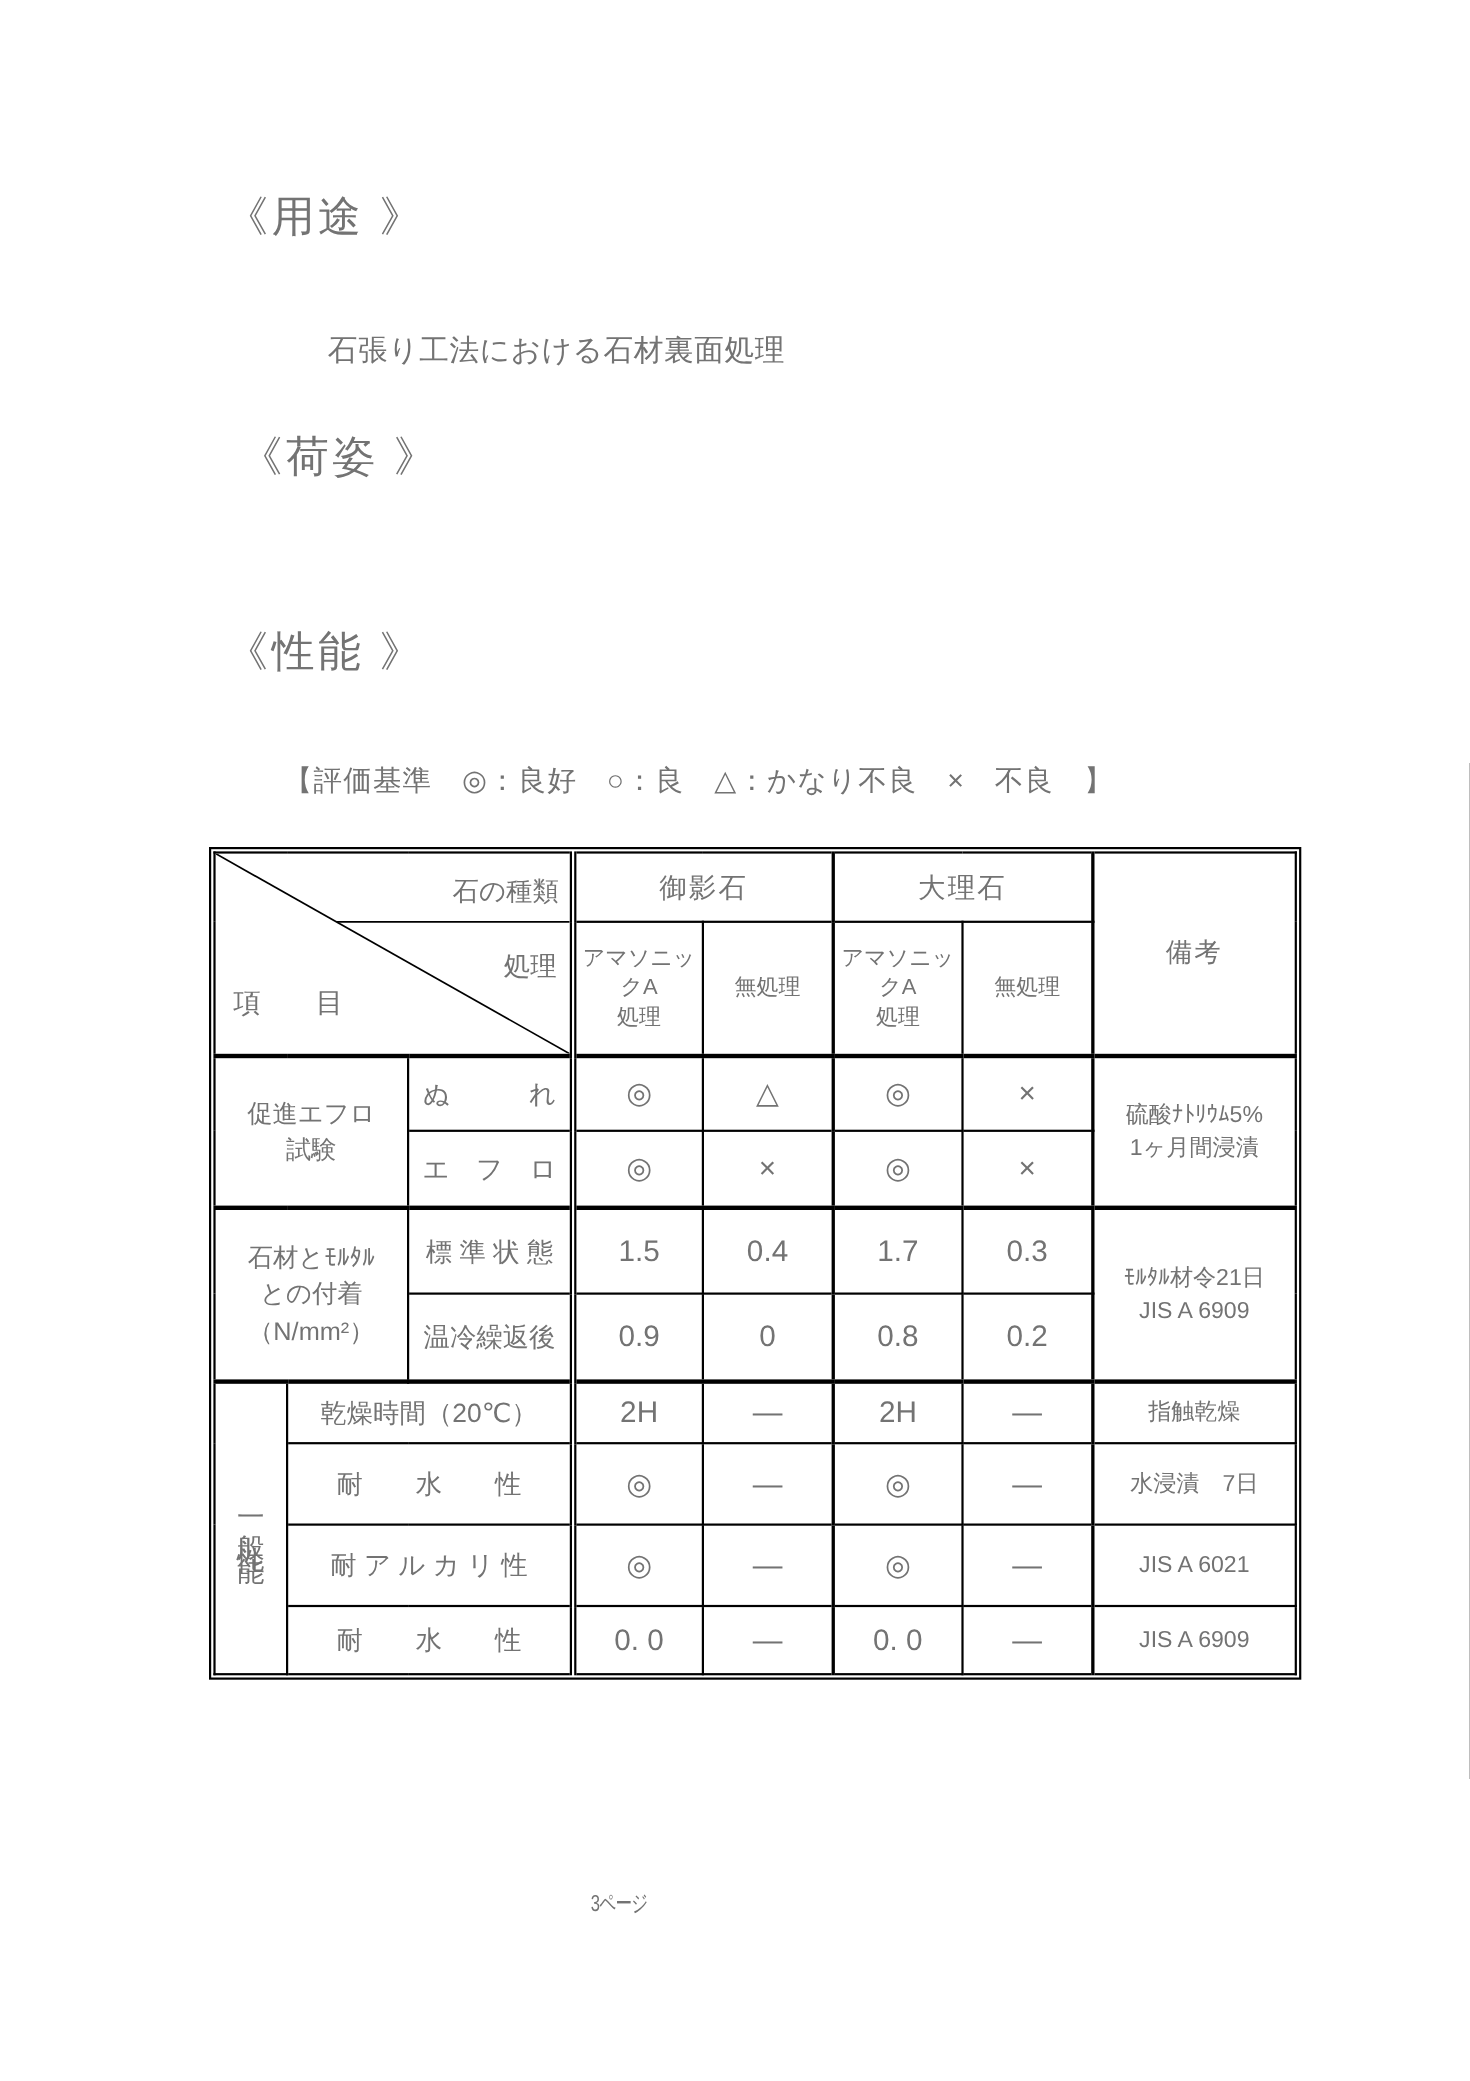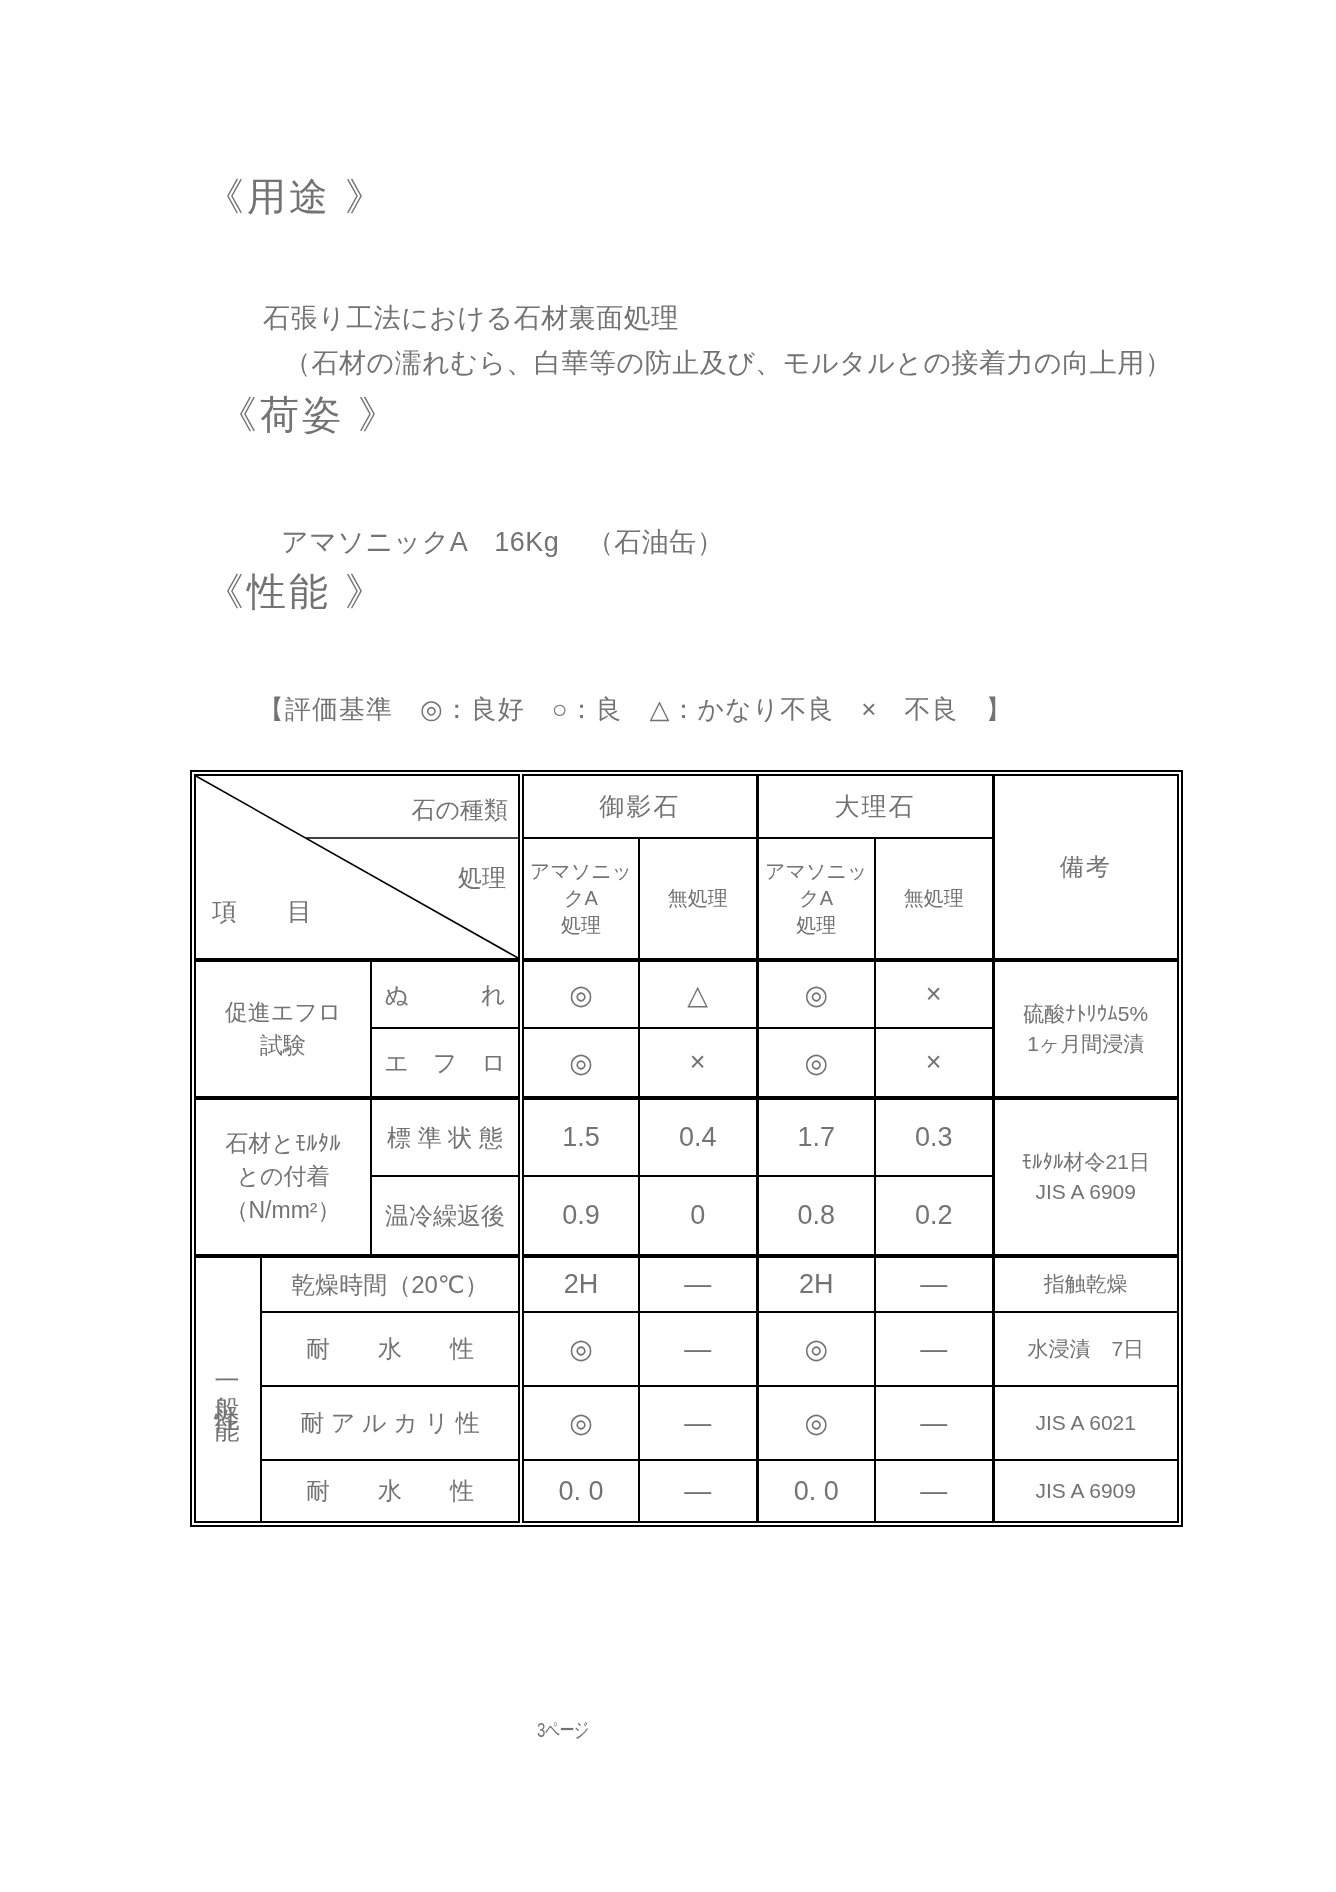--- a/index.html
+++ b/index.html
@@ -62,25 +62,23 @@
     transform: scaleX(0.72); transform-origin: left center;
     letter-spacing: -1px;
   }
 </style>
 </head>
 <body>
 
 <div class="page">
 
   <h1 class="abs heading" style="left:205px; top:170px;">《用途 》</h1>
-  <p class="abs body-line" style="left:263px; top:300px;">石張り工法における石材裏面処理</p>
-  <p class="abs body-line" style="left:284px; top:345px;">（石材の濡れむら、白華等の防止及び、モルタルとの接着力の向上用）</p>
+  <p class="abs body-line" style="left:298px; top:300px;">石張り工法における石材裏面処理</p>
 
   <h1 class="abs heading" style="left:218px; top:388px;">《荷姿 》</h1>
-  <p class="abs body-line" style="left:281px; top:524px;">アマソニックA　16Kg　（石油缶）</p>
 
   <h1 class="abs heading" style="left:205px; top:565px;">《性能 》</h1>
   <p class="abs criteria" style="left:258px; top:692px;">【評価基準　◎：良好　○：良　△：かなり不良　×　不良　】</p>
 
   <div class="table-wrap">
     <table class="spec">
       <colgroup>
         <col style="width:66px">
           <col style="width:110px">
           <col style="width:150px">

